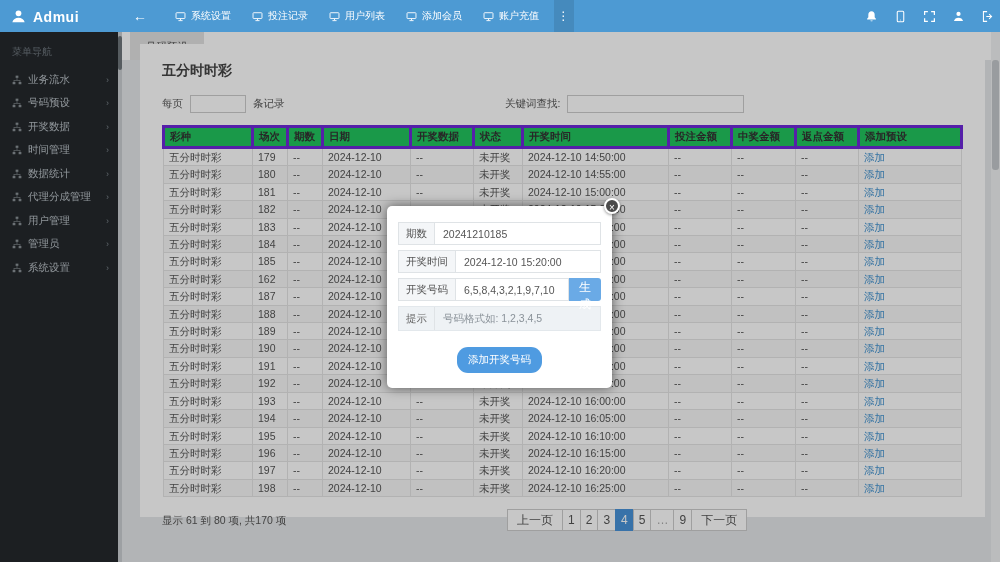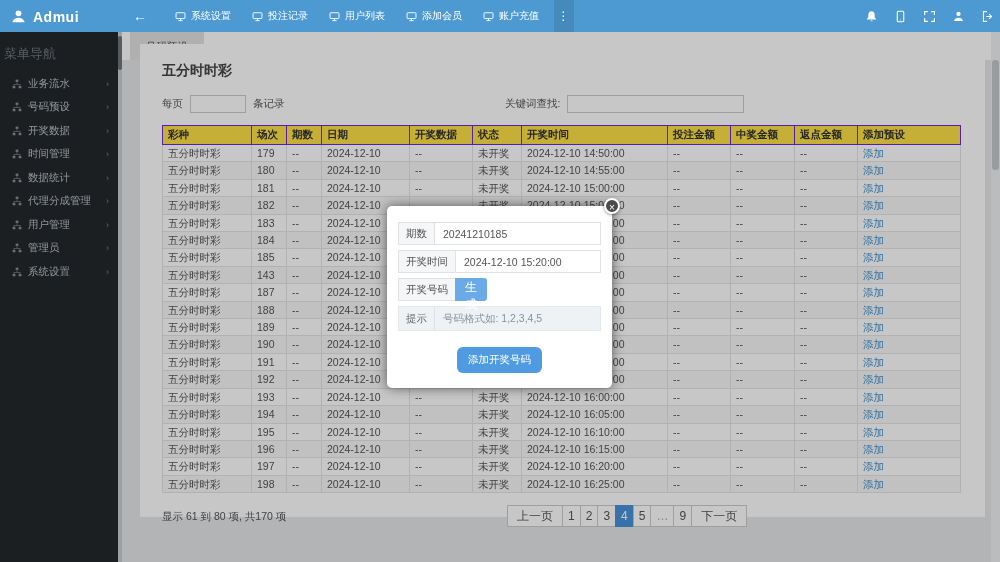--- a/index.html
+++ b/index.html
@@ -16,21 +16,21 @@
   .back{margin-left:50px;font-size:14px;width:22px;text-align:center;cursor:pointer}
   .topnav{display:flex;align-items:center;margin-left:18px}
   .topnav .nav-item{display:flex;align-items:center;gap:5px;font-size:10px;padding:0 6px;height:32px;margin-right:9px;cursor:pointer}
   .topnav .nav-item svg{display:block;opacity:.95}
   .more-btn{width:20px;height:32px;background:rgba(0,0,0,.10);display:flex;align-items:center;justify-content:center;
     font-size:12px;letter-spacing:1px;cursor:pointer}
   .top-icons{margin-left:auto;display:flex;align-items:center;gap:16px;margin-right:6px}
   .top-icons .ticon{width:13px;height:13px;display:flex;align-items:center;justify-content:center;cursor:pointer}
   
   .sidebar{position:absolute;left:0;top:32px;width:118px;height:530px;background:var(--sidebar,#24282c);z-index:10}
-  .side-caption{padding:13px 0 9px 4px;font-size:13px;color:#6e767d}
+  .side-caption{padding:13px 0 9px 12px;font-size:10px;color:#6e767d}
   .side-item{height:23.5px;display:flex;align-items:center;gap:6px;padding-left:12px;color:#b9c0c6;font-size:10.5px;cursor:pointer}
   .side-item svg{display:block;flex:0 0 auto}
   .side-item .chev{margin-left:auto;margin-right:9px;color:#7d858c;font-size:9px}
   .side-scroll{position:absolute;left:118px;top:32px;width:4px;height:530px;background:#c9cdd1;z-index:11}
   .side-scroll .thumb{margin-top:4px;width:4px;height:34px;background:#6f767c;border-radius:2px}
   
   .main{position:absolute;left:122px;top:32px;width:878px;height:460px;background:#e5e7e9;z-index:5}
   .tabbar{position:relative;height:28px;background:#fff;overflow:hidden}
   .tab{position:absolute;left:8px;top:0;height:28px;line-height:28px;padding:0 16px;background:#e2e2e2;color:#555;font-size:10.5px;cursor:pointer}
   .refresh{position:absolute;right:-5px;top:7px;color:#909498;cursor:pointer}
@@ -39,21 +39,21 @@
   
   .panel{position:absolute;left:18px;top:12px;width:845px;height:473px;background:#fff;box-sizing:border-box;padding:18px 22px 0}
   .panel h2{margin:0 0 15px;font-size:14px;font-weight:bold;color:#444}
   .controls{position:relative;height:25px;margin-bottom:5px;font-size:10.5px;color:#555}
   .controls input{height:18px;border:1px solid #ccc;background:#fff;box-sizing:border-box;font-size:10.5px;padding:0 4px;vertical-align:middle}
   .pp-input{width:56px;margin:0 7px}
   .search-group{position:absolute;left:343px;top:0}
   .search-group input{width:177px;margin-left:7px}
   
   table{border-collapse:collapse;table-layout:fixed;width:798px;font-size:10.5px}
-  th{font-weight:bold;color:#333;background:#fde047;text-align:left;padding:2px 5px;border:1px solid #6d28d9;
+  th{font-weight:bold;color:#333;background:#22c55e;text-align:left;padding:2px 5px;border:3px solid #6d28d9;
      white-space:nowrap;overflow:hidden;cursor:pointer}
   td{color:#555;padding:2px 5px;border:1px solid #e4e4e4;white-space:nowrap;overflow:hidden;line-height:12.4px}
   tbody tr:nth-child(even){background:#f8f8f8}
   td a{color:var(--link,#4393d0);text-decoration:none;cursor:pointer}
   
   .footer-row{position:relative;margin-top:12px;height:30px;font-size:10.5px;color:#555}
   .info{line-height:22px}
   .pagination{position:absolute;left:346px;top:0;display:flex}
   .pagination .pg{min-width:17px;box-sizing:border-box;height:22px;display:flex;align-items:center;justify-content:center;
      border:1px solid #ccc;margin-left:-1px;background:#fff;color:#555;font-size:12px;padding:0 5px;cursor:pointer}
@@ -68,21 +68,21 @@
      border:2px solid #fff;color:#fff;font-size:10px;line-height:16px;text-align:center;cursor:pointer;
      box-shadow:0 1px 3px rgba(0,0,0,.4);padding:0}
   .field{display:flex;height:23px;margin-bottom:5px;font-size:10.5px}
   .field .lab{background:#f4f6f8;border:1px solid #dfe3e6;border-right:0;padding:0 7px;display:flex;align-items:center;color:#555;white-space:nowrap}
   .field .val{flex:1;border:1px solid #dfe3e6;background:#fff;display:flex;align-items:center;padding:0 8px;color:#555;overflow:hidden;white-space:nowrap}
   .field .gen{width:32px;border:0;background:#6aaae6;color:#fff;font-size:12px;border-radius:0 3px 3px 0;cursor:pointer}
   .tip{display:flex;height:23px;margin-bottom:5px;font-size:10.5px;background:#eef2f5;border:1px solid #e3e8ec}
   .tip .lab{padding:8px 7px;display:flex;align-items:center;color:#666;border-right:1px solid #dfe3e6}
   .tip .txt{display:flex;align-items:center;padding:0 8px;color:#8a9299;white-space:nowrap;overflow:hidden}
   .submit-wrap{text-align:center;margin-top:16px}
-  .submit-btn{background:var(--accent,#4f9be1);color:#fff;border:0;border-radius:6px;padding:6px 11px;font-size:10.5px;cursor:pointer}
+  .submit-btn{background:var(--accent,#4f9be1);color:#fff;border:0;border-radius:11px;padding:6px 11px;font-size:10.5px;cursor:pointer}
 </style>
 </head>
 <body style="--topbar: #4d9ad3; --sidebar: #24282c; --accent: #4f9be1; --link: #4393d0; --pageactive: #4893d9;">
 
 <header class="topbar">
   <div class="brand">
     <span>
       <svg width="17" height="17" viewBox="0 0 16 16">
           <circle cx="8" cy="5" r="2.7" fill="#fff"></circle>
           <path d="M2.2 13.5c.7-2.9 3-4.3 5.8-4.3s5.1 1.4 5.8 4.3z" fill="#fff"></path>
@@ -472,21 +472,21 @@
             <td>未开奖</td>
     <td>2024-12-10 15:20:00</td>
             <td>--</td>
             <td>--</td>
     <td>--</td>
     <td><a>添加</a></td>
   </tr>
 
   <tr>
     <td>五分时时彩</td>
-            <td>143</td>
+            <td>162</td>
             <td>--</td>
     <td>2024-12-10</td>
             <td>--</td>
             <td>未开奖</td>
     <td>2024-12-10 15:25:00</td>
             <td>--</td>
             <td>--</td>
     <td>--</td>
     <td><a>添加</a></td>
   </tr>
@@ -689,20 +689,21 @@
   <div class="field">
     <span class="lab">期数</span>
     <span class="val">20241210185</span>
   </div>
   <div class="field">
     <span class="lab">开奖时间</span>
     <span class="val">2024-12-10 15:20:00</span>
   </div>
   <div class="field">
     <span class="lab">开奖号码</span>
+    <span class="val">6,5,8,4,3,2,1,9,7,10</span>
     <button class="gen">生成</button>
   </div>
   <div class="tip">
     <span class="lab">提示</span>
     <span class="txt">号码格式如: 1,2,3,4,5</span>
   </div>
   <div class="submit-wrap">
     <button class="submit-btn">添加开奖号码</button>
   </div>
 </div>

